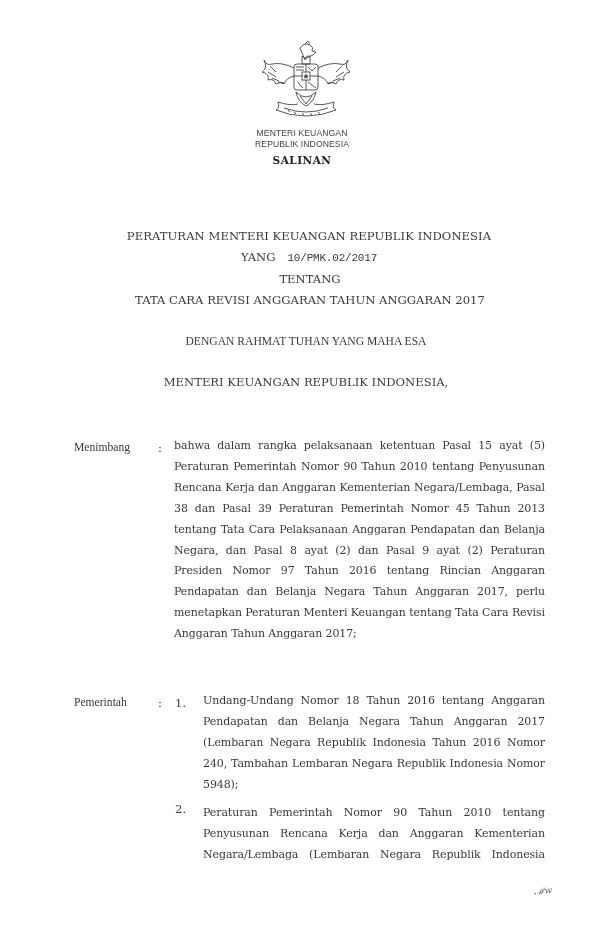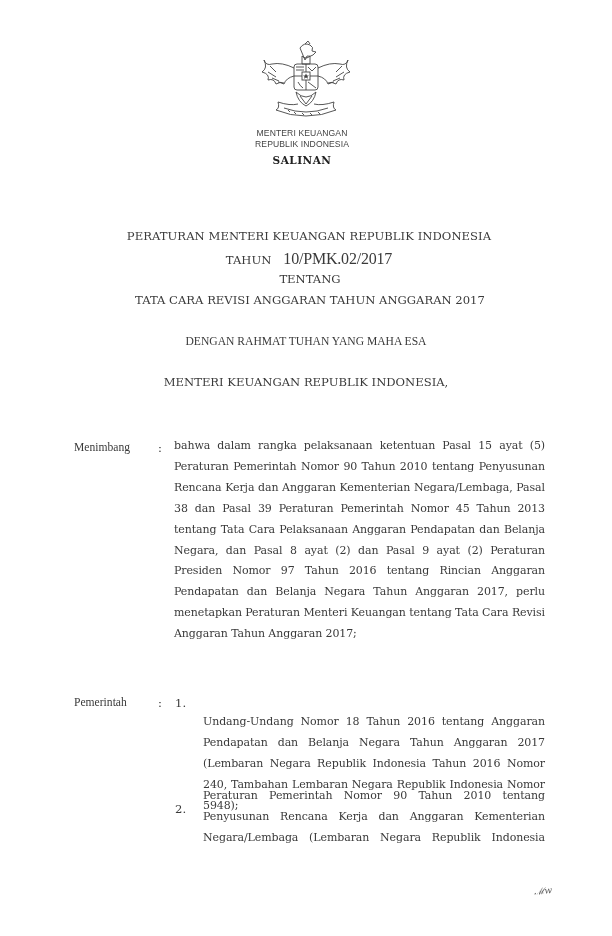--- a/index.html
+++ b/index.html
@@ -50,21 +50,21 @@
       position: absolute;
       left: 0;
       width: 612px;
       text-align: center;
       font-size: 11.6px;
       color: #3a3a3a;
       white-space: nowrap;
     }
     .title-line.t1 { top: 229px; left: 3px; letter-spacing: 0.05px; }
     .title-line.t2 { top: 250px; left: 3px; }
-    .title-line.t2 .num { font-family: Liberation Serif, serif; font-size: 16px; margin-left: 12px; letter-spacing: -0.2px;}
+    .title-line.t2 .num { font-family: Liberation Mono, monospace; font-size: 11px; margin-left: 12px; letter-spacing: -0.2px;}
     .title-line.t3 { top: 272px; left: 4px; }
     .title-line.t4 { top: 293px; left: 4px; }
     .title-line.t5 { top: 335px; left: 0px; font-family: Liberation Serif, serif; }
     .title-line.t6 { top: 375px; left: 0px; }
 
     .section {
       position: absolute;
       left: 74px;
       width: 480px;
     }
@@ -147,38 +147,38 @@
     <path d="M30 72 l2 2 M36 74 l2 2 M44 75 l2 2 M52 75 l2 2 M60 74 l2 2"></path>
   </svg>
 </div>
 
 <div class="ministry l1">MENTERI KEUANGAN</div>
 <div class="ministry l2">REPUBLIK INDONESIA</div>
 <div class="salinan">SALINAN</div>
 
 <div class="title-line t1">PERATURAN MENTERI KEUANGAN REPUBLIK INDONESIA</div>
 <div class="title-line t2">
-  <span>TAHUN</span><span class="num">10/PMK.02/2017</span>
+  <span>YANG</span><span class="num">10/PMK.02/2017</span>
 </div>
 <div class="title-line t3">TENTANG</div>
 <div class="title-line t4">TATA CARA REVISI ANGGARAN TAHUN ANGGARAN 2017</div>
 <div class="title-line t5">DENGAN RAHMAT TUHAN YANG MAHA ESA</div>
 <div class="title-line t6">MENTERI KEUANGAN REPUBLIK INDONESIA,</div>
 
 <div class="section" style="top:441px;">
   <span class="label">Menimbang</span>
   <span class="colon" style="left:84px; top:0;">:</span>
   <div class="para" style="left:100px; top:-5px; width:371px;">bahwa dalam rangka pelaksanaan ketentuan Pasal 15 ayat (5) Peraturan Pemerintah Nomor 90 Tahun 2010 tentang Penyusunan Rencana Kerja dan Anggaran Kementerian Negara/Lembaga, Pasal 38 dan Pasal 39 Peraturan Pemerintah Nomor 45 Tahun 2013 tentang Tata Cara Pelaksanaan Anggaran Pendapatan dan Belanja Negara, dan Pasal 8 ayat (2) dan Pasal 9 ayat (2) Peraturan Presiden Nomor 97 Tahun 2016 tentang Rincian Anggaran Pendapatan dan Belanja Negara Tahun Anggaran 2017, perlu menetapkan Peraturan Menteri Keuangan tentang Tata Cara Revisi Anggaran Tahun Anggaran 2017;</div>
 </div>
 
 <div class="section" style="top:696px;">
   <span class="label">Pemerintah</span>
   <span class="colon" style="left:84px; top:0;">:</span>
 
   <span class="item-num" style="left:101px; top:0;">1.</span>
-  <div class="para" style="left:129px; top:-5px; width:342px;margin-top:21px;">Undang-Undang Nomor 18 Tahun 2016 tentang Anggaran Pendapatan dan Belanja Negara Tahun Anggaran 2017 (Lembaran Negara Republik Indonesia Tahun 2016 Nomor 240, Tambahan Lembaran Negara Republik Indonesia Nomor 5948);</div>
+  <div class="para" style="left:129px; top:-5px; width:342px;">Undang-Undang Nomor 18 Tahun 2016 tentang Anggaran Pendapatan dan Belanja Negara Tahun Anggaran 2017 (Lembaran Negara Republik Indonesia Tahun 2016 Nomor 240, Tambahan Lembaran Negara Republik Indonesia Nomor 5948);</div>
 
   <span class="item-num" style="left:101px; top:106px;">2.</span>
-  <div class="para" style="left:129px; top:90px; width:342px; text-align-last: justify;">Peraturan Pemerintah Nomor 90 Tahun 2010 tentang Penyusunan Rencana Kerja dan Anggaran Kementerian Negara/Lembaga (Lembaran Negara Republik Indonesia</div>
+  <div class="para" style="left:129px; top:107px; width:342px; text-align-last: justify;">Peraturan Pemerintah Nomor 90 Tahun 2010 tentang Penyusunan Rencana Kerja dan Anggaran Kementerian Negara/Lembaga (Lembaran Negara Republik Indonesia</div>
 </div>
 
 <div class="signature">ℳw</div>
 <div class="footer-url">www.jdih.kemenkeu.go.id</div>
 
 </body></html>

